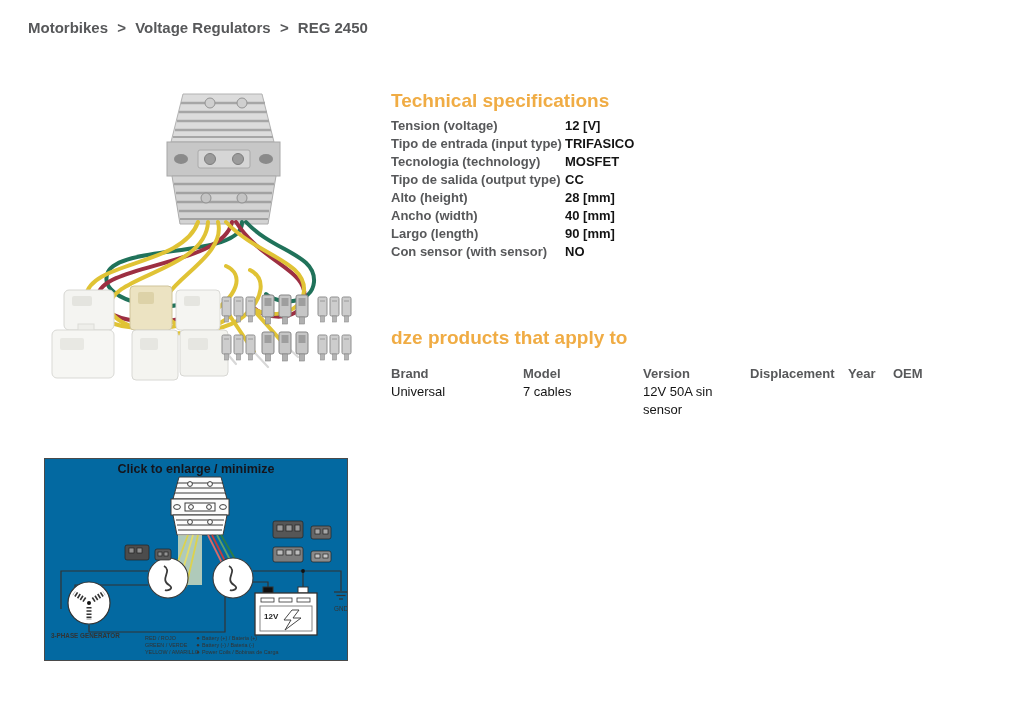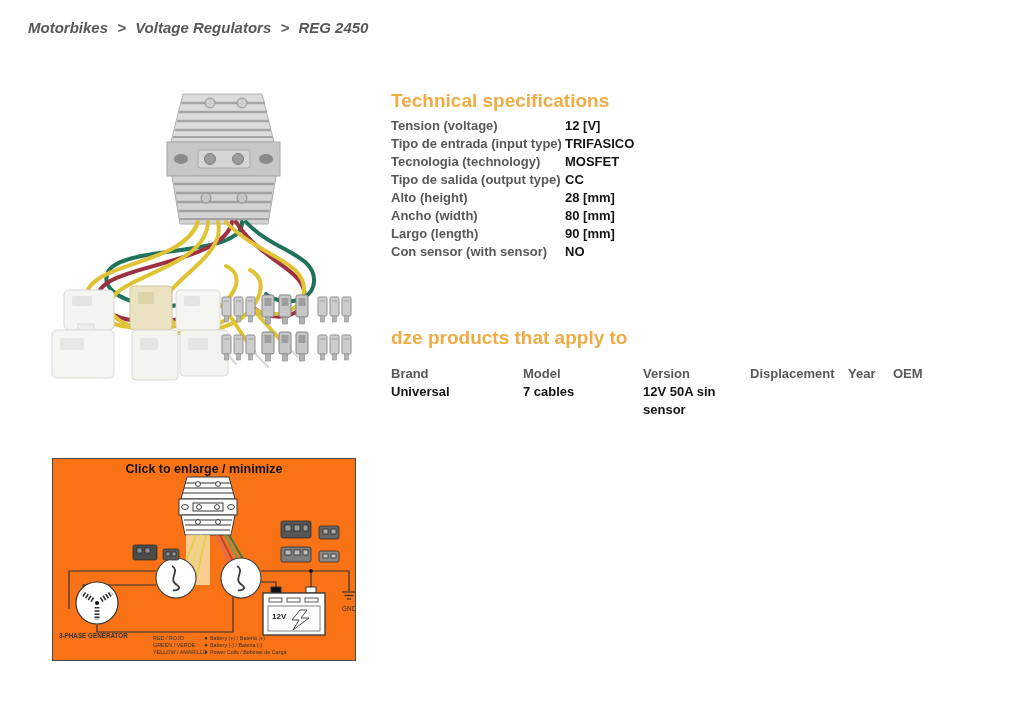--- a/index.html
+++ b/index.html
@@ -1,38 +1,38 @@
 <!DOCTYPE html>
 <html><head>
 <meta charset="utf-8">
 <style>
   * { margin:0; padding:0; box-sizing:border-box; }
   html,body { background:#ffffff; }
   body { font-family:"Liberation Sans", sans-serif; }
   .page { position:relative; width:1024px; height:713px; background:#fff; overflow:hidden; }
 
-  .breadcrumb { position:absolute; left:28px; top:19px; font-size:15px; font-weight:bold; color:#57585a;font-style:italic; }
+  .breadcrumb { position:absolute; left:28px; top:19px; font-size:15px; font-weight:bold; color:#57585a; }
   .breadcrumb .sep { margin:0 5px; }
   .breadcrumb .crumb { cursor:pointer; }
 
   .photo-wrap { position:absolute; left:48px; top:76px; width:330px; height:315px; }
 
   .specs { position:absolute; left:391px; top:90px; width:340px; }
   .section-title { font-size:19px; line-height:22px; font-weight:bold; color:#f0ac44; margin-bottom:5px; }
   .spec-row { display:flex; font-size:13px; line-height:18px; }
   .spec-label { width:174px; flex:0 0 174px; font-weight:bold; color:#57585a; }
   .spec-value { color:#141414; white-space:nowrap;font-weight:bold; }
 
   .apply { position:absolute; left:391px; top:327px; width:600px; }
   .apply-table { display:grid; grid-template-columns:132px 120px 107px 98px 45px 1fr; margin-top:16px; }
   .apply-table .hcell { font-size:13px; line-height:18px; font-weight:bold; color:#57585a; }
-  .apply-table .cell { font-size:13px; line-height:18px; color:#141414;font-weight:bold; }
-
-  .diagram-panel { position:absolute; left:52px; top:458px; width:304px; height:203px;
-                   border:1px solid #4a4a4a; background:#f97316; cursor:pointer; }
+  .apply-table .cell { font-size:13px; line-height:18px; color:#141414; }
+
+  .diagram-panel { position:absolute; left:44px; top:458px; width:304px; height:203px;
+                   border:1px solid #4a4a4a; background:#0369a1; cursor:pointer; }
   .diagram-panel svg { display:block; }
 
   svg text { font-family:"Liberation Sans", sans-serif; }
 </style>
 </head>
 <body>
 
 <div class="page">
 
   <div class="breadcrumb">
@@ -159,21 +159,21 @@
     <div class="spec-row">
       <span class="spec-label">Tipo de salida (output type)</span>
       <span class="spec-value">CC</span>
     </div>
     <div class="spec-row">
       <span class="spec-label">Alto (height)</span>
       <span class="spec-value">28 [mm]</span>
     </div>
     <div class="spec-row">
       <span class="spec-label">Ancho (width)</span>
-      <span class="spec-value">80 [mm]</span>
+      <span class="spec-value">40 [mm]</span>
     </div>
     <div class="spec-row">
       <span class="spec-label">Largo (length)</span>
       <span class="spec-value">90 [mm]</span>
     </div>
     <div class="spec-row">
       <span class="spec-label">Con sensor (with sensor)</span>
       <span class="spec-value">NO</span>
     </div>
   </div>

